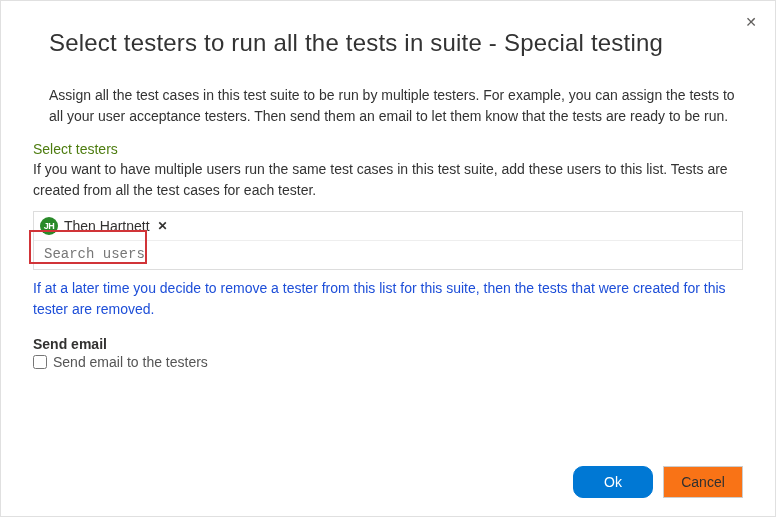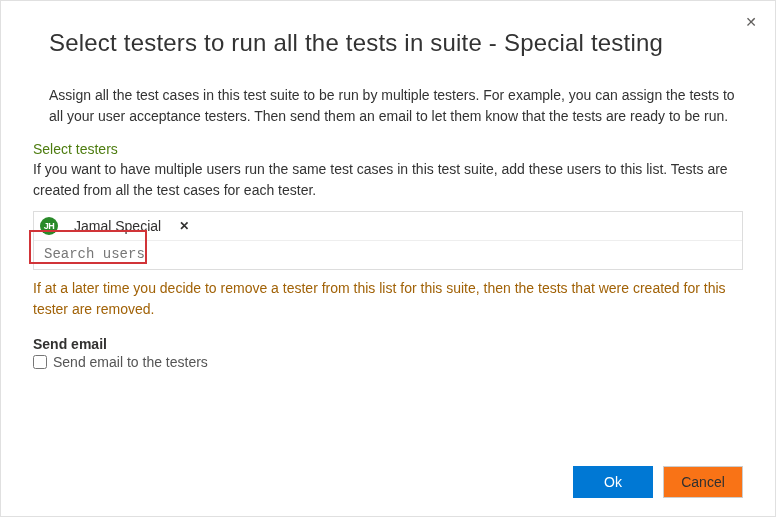--- a/index.html
+++ b/index.html
@@ -57,21 +57,21 @@
     padding: 5px 6px;
     display: flex;
     align-items: center;
     gap: 6px;
     flex-wrap: wrap;
     border-bottom: 1px solid #eee;
   }
   .chip {
     display: inline-flex;
     align-items: center;
-    gap: 16px;
+    gap: 6px;
     font-size: 14px;
     color: #323130;
   }
   .avatar {
     width: 18px;
     height: 18px;
     border-radius: 50%;
     background: #2a8a2a;
     color: #fff;
     font-size: 9px;
@@ -100,21 +100,21 @@
     color: #323130;
     background: transparent;
   }
   .search-input::placeholder { color: #777; }
   .highlight-box {
     position: absolute;
     border: 2px solid #d13438;
     pointer-events: none;
   }
   .remove-note {
-    color: #a16207;
+    color: #1d4ed8;
     line-height: 1.5;
     margin: 8px 0 16px 0;
   }
   .email-label {
     font-weight: 600;
     margin: 0 0 2px 0;
   }
   .check-row {
     display: flex;
     align-items: center;
@@ -141,41 +141,42 @@
     color: #323130;
     font-family: inherit;
     font-size: 14px;
     cursor: pointer;
     padding: 0 16px;
   }
   .btn.primary {
     background: #0078d4;
     border-color: #0078d4;
     color: #fff;
+    border-radius: 10px;
   }
 </style>
 </head>
 <body>
 
 <div class="dialog">
 
   <div class="close-x">✕</div>
 
   <h1 class="title">Select testers to run all the tests in suite - Special testing</h1>
 
   <p class="intro">Assign all the test cases in this test suite to be run by multiple testers. For example, you can assign the tests to all your user acceptance testers. Then send them an email to let them know that the tests are ready to be run.</p>
 
   <p class="section-label">Select testers</p>
   <p class="section-help">If you want to have multiple users run the same test cases in this test suite, add these users to this list. Tests are created from all the test cases for each tester.</p>
 
   <div class="user-box">
     <div class="chip-row">
       <span class="chip">
         <span class="avatar">JH</span>
-        <span>Jamal Special</span>
+        <span>Then Hartnett</span>
         <span class="chip-x">✕</span>
       </span>
     </div>
     <div class="search-row">
       <input class="search-input" type="text" placeholder="Search users" style="">
     </div>
   </div>
 
   <p class="remove-note">If at a later time you decide to remove a tester from this list for this suite, then the tests that were created for this tester are removed.</p>
 

